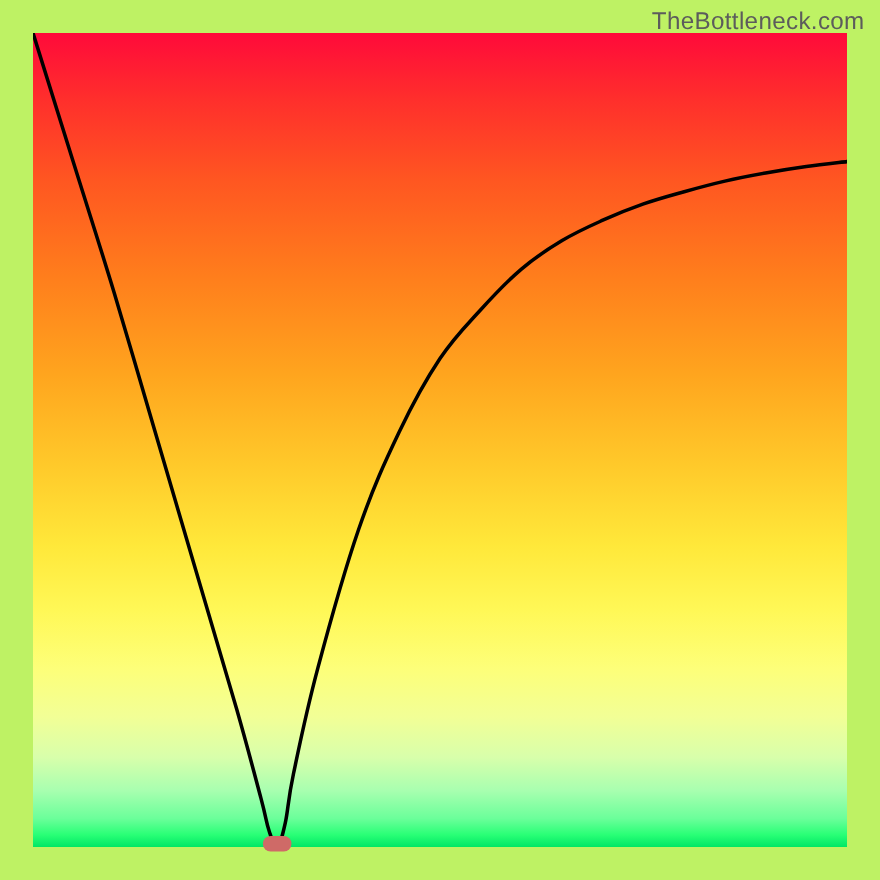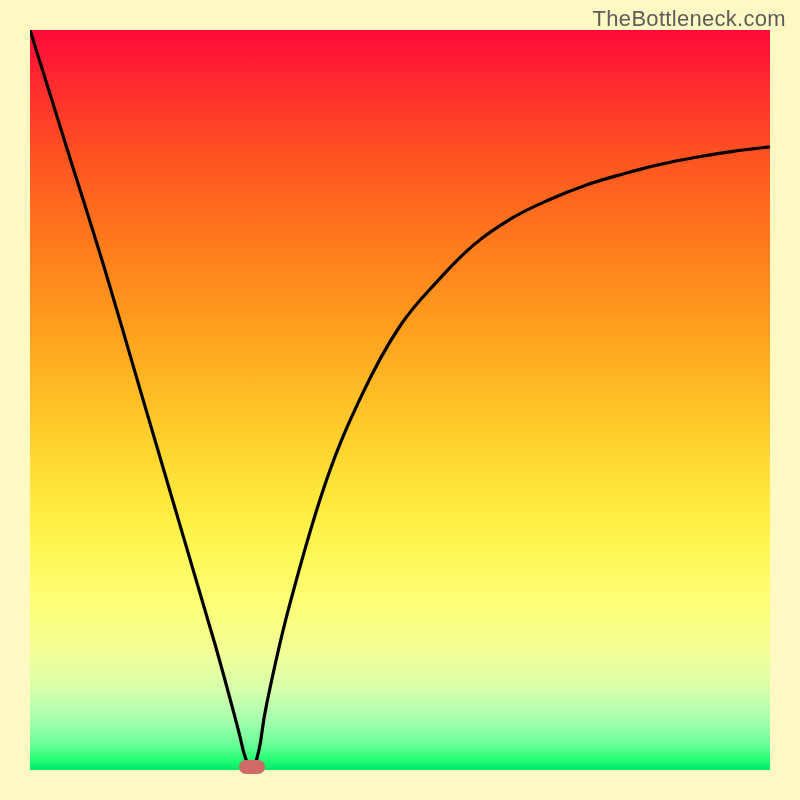--- a/index.html
+++ b/index.html
@@ -8,21 +8,21 @@
     width: 800px;
     height: 800px;
     overflow: hidden;
     background: #000;
     font-family: Arial, Helvetica, sans-serif;
   }
   .frame {
     position: relative;
     width: 800px;
     height: 800px;
-    background: #fef9c3;
+    background: #bef264;
   }
   .watermark {
     position: absolute;
     top: 6px;
     right: 14px;
     color: #5c5c5c;
     font-size: 22px;
     font-weight: 400;
     letter-spacing: 0.3px;
     z-index: 5;

